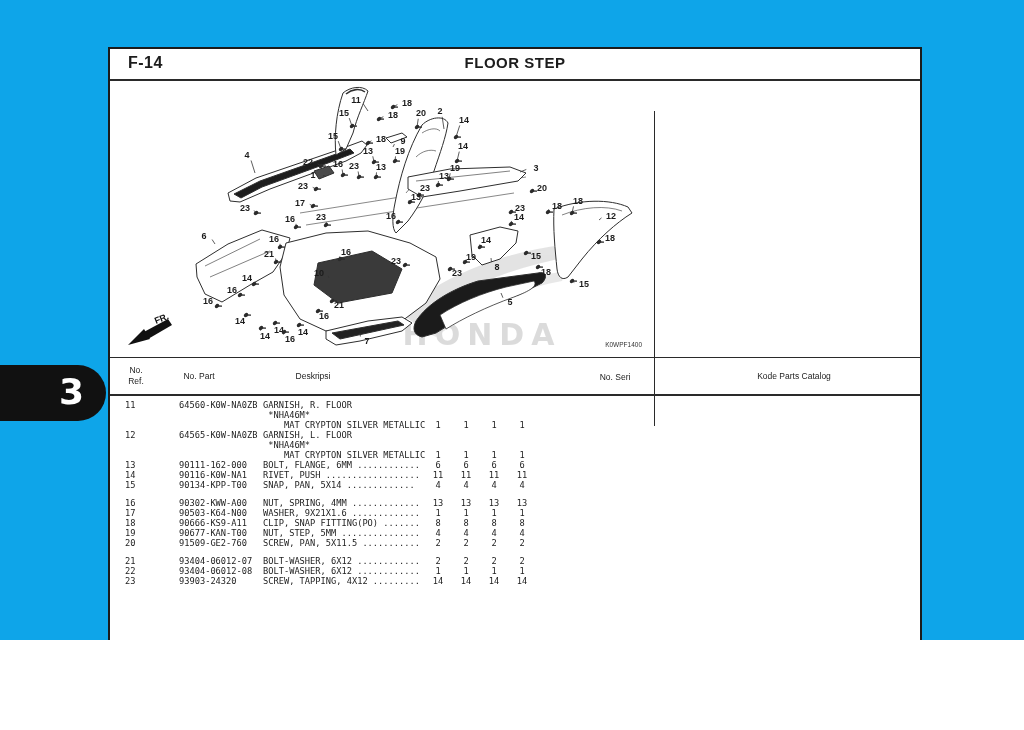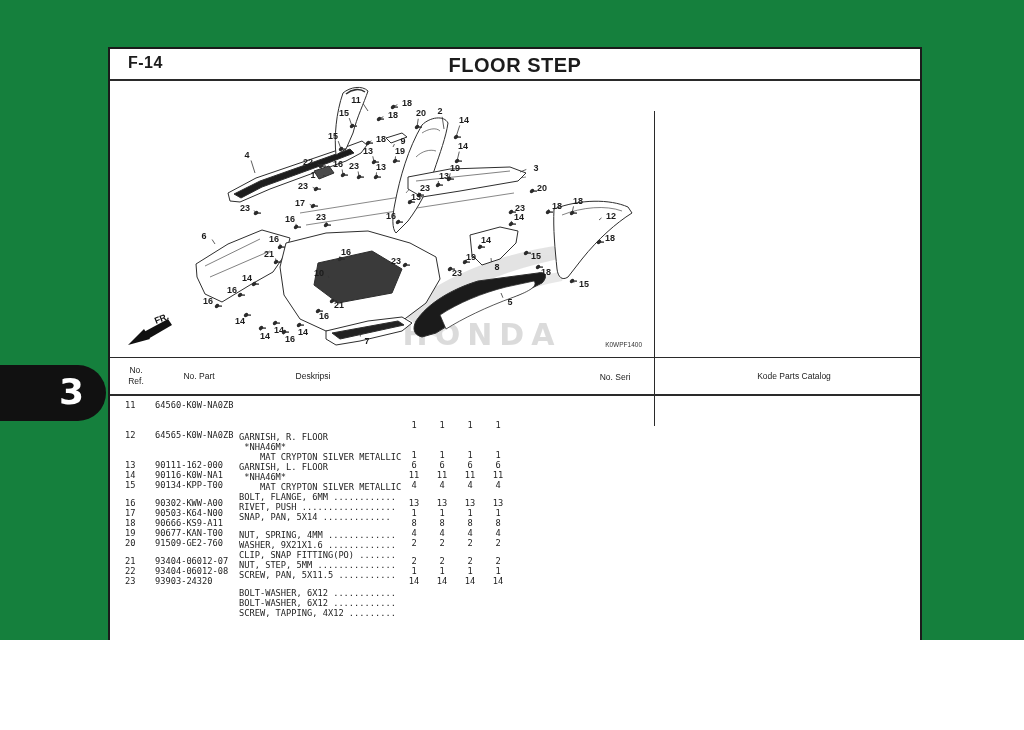--- a/index.html
+++ b/index.html
@@ -1,23 +1,23 @@
 <!DOCTYPE html>
 <html><head>
 <meta charset="utf-8">
 <style>
   html,body{margin:0;padding:0;background:#ffffff;}
-  #canvas{position:relative;width:1024px;height:640px;background:#15803d;overflow:hidden;
+  #canvas{position:relative;width:1024px;height:640px;background:#0ea5e9;overflow:hidden;
           font-family:"Liberation Sans",sans-serif;color:#1c1c1c;}
   .page-box{position:absolute;left:108px;top:47px;width:814px;height:637px;
             border:2px solid #1b1b1b;box-sizing:border-box;background:#fff;}
   
   .title-row{position:relative;height:30px;border-bottom:2px solid #2a2a2a;}
   .title-code{position:absolute;left:18px;top:5px;font-size:16px;font-weight:bold;letter-spacing:.5px;}
-  .title-main{position:absolute;left:0;right:0;top:5px;text-align:center;font-size:20px;
+  .title-main{position:absolute;left:0;right:0;top:5px;text-align:center;font-size:15px;
               font-weight:bold;letter-spacing:.5px;}
   
   .diagram-area{position:relative;height:276px;}
   .v-divider{position:absolute;left:544px;top:30px;width:1px;height:315px;background:#2a2a2a;}
   
   .thead{position:relative;height:39px;border-top:1px solid #2a2a2a;border-bottom:2px solid #2a2a2a;
          box-sizing:border-box;font-size:8.5px;color:#222;}
   .h-ref{position:absolute;left:4px;top:7px;width:44px;text-align:center;line-height:11px;}
   .h-part{position:absolute;left:44px;top:13px;width:90px;text-align:center;}
   .h-desc{position:absolute;left:148px;top:13px;width:110px;text-align:center;}
@@ -27,22 +27,22 @@
   .h-sub span{width:59px;font-size:5.5px;line-height:7px;}
   .h-years{display:flex;}
   .h-years span{width:29.5px;font-size:5px;line-height:7px;}
   .h-seri{position:absolute;left:420px;top:14px;width:170px;text-align:center;}
   .h-kode{position:absolute;left:558px;top:13px;width:252px;text-align:center;}
   
   .tbody{padding-top:4px;}
   .tline{display:flex;height:10px;line-height:10px;font-family:"DejaVu Sans Mono",monospace;
          font-size:8.7px;white-space:pre;}
   .c-ref{width:45px;padding-left:15px;box-sizing:border-box;flex-shrink:0;}
-  .c-part{width:84px;flex-shrink:0;}
-  .c-desc{width:161px;flex-shrink:0;margin-top:32px;}
+  .c-part{width:84px;flex-shrink:0;margin-left:24px;}
+  .c-desc{width:161px;flex-shrink:0;}
   .c-qty{width:28px;text-align:center;flex-shrink:0;}
   .trow.gap{margin-top:8px;}
   
   .side-tab{position:absolute;left:0;top:365px;width:106px;height:56px;background:#111;
             border-radius:0 30px 30px 0;color:#fff;text-align:right;}
   .side-tab span{display:block;padding-right:22px;font-size:36px;font-weight:bold;line-height:54px;
                  font-family:"DejaVu Sans",sans-serif;}
   
   .page-num{position:absolute;left:92px;top:669px;font-size:18px;font-weight:bold;}
   .footer-date{position:absolute;left:108px;top:691px;width:814px;text-align:center;

